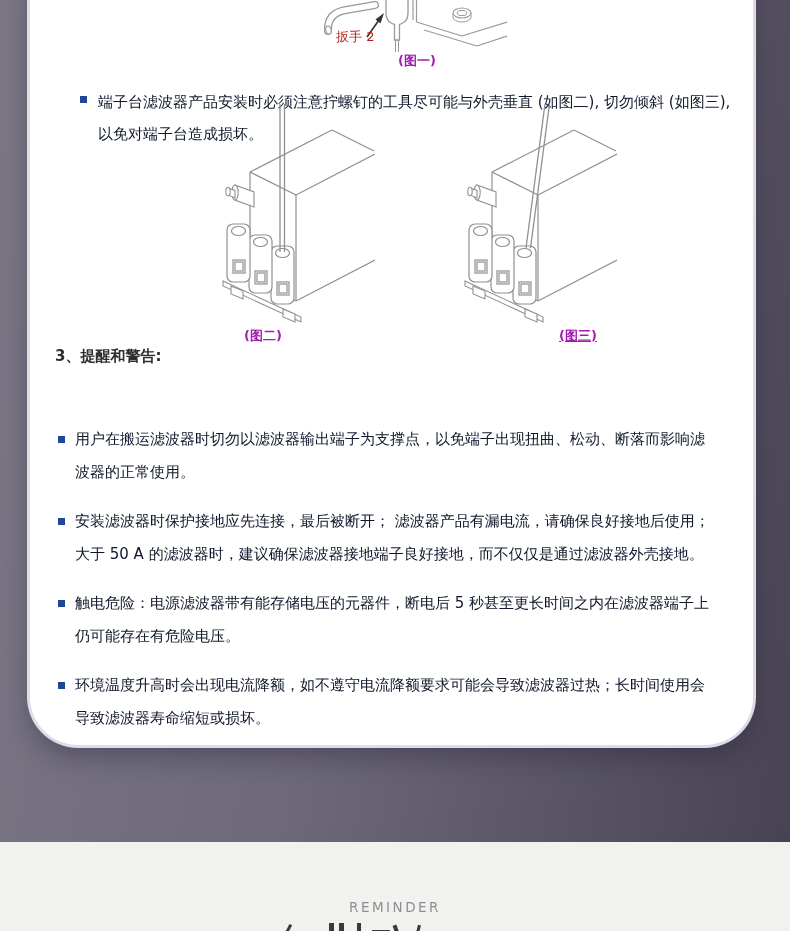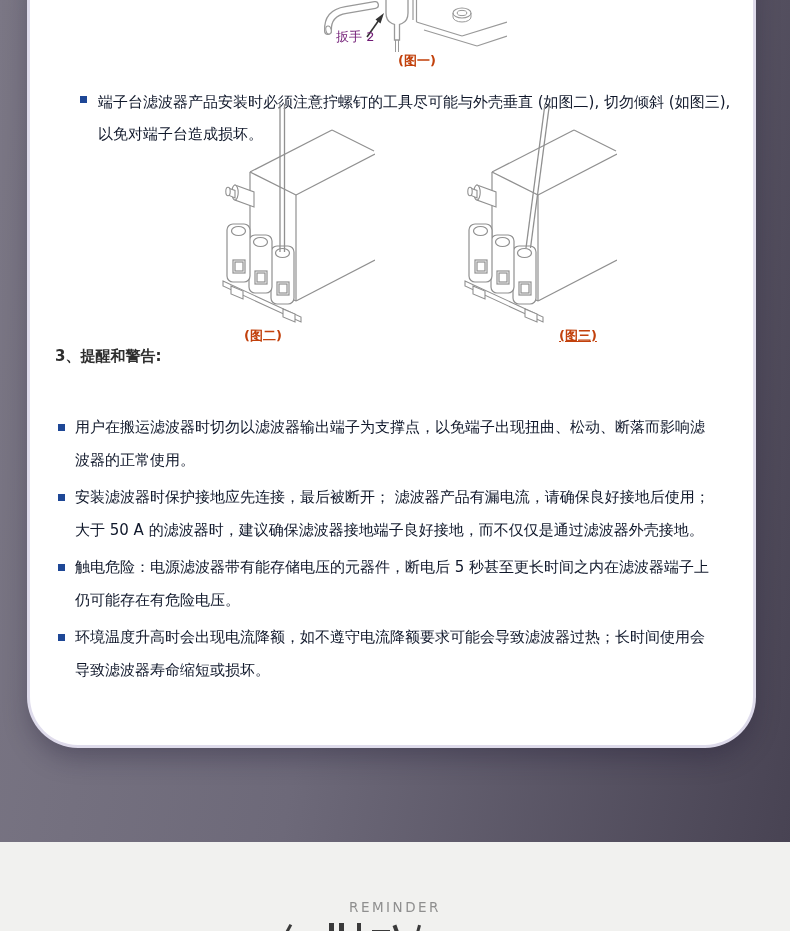--- a/index.html
+++ b/index.html
@@ -4,28 +4,28 @@
 <style>
   html,body{margin:0;padding:0;}
   body{font-family:"DejaVu Sans","Liberation Sans",sans-serif;}
   .page{position:relative;width:790px;height:931px;overflow:hidden;
         background:linear-gradient(100deg,#7b7785 0%,#6d6979 45%,#474252 100%);}
   .card{position:absolute;left:30px;top:-60px;width:723px;height:805px;background:#ffffff;
         border-radius:48px;box-shadow:0 0 0 3px rgba(230,227,242,.95),0 12px 26px rgba(28,24,48,.35);}
   .card *{box-sizing:border-box;}
   .abs{position:absolute;}
   .body-text{font-size:15px;color:#0f172a;line-height:33px;}
-  .caption{font-size:13px;font-weight:600;color:#c2410c;text-align:center;width:100px;}
-  .fig-label{position:absolute;font-size:13px;color:#701a75;white-space:nowrap;}
+  .caption{font-size:13px;font-weight:600;color:#a21caf;text-align:center;width:100px;}
+  .fig-label{position:absolute;font-size:13px;color:#b91c1c;white-space:nowrap;}
   .note{left:50px;top:146px;width:652px;padding-left:18px;position:absolute;line-height:32px;}
   .note::before{content:"";position:absolute;left:0;top:10px;width:7px;height:7px;background:#1e4796;}
   .heading{left:25px;top:407px;font-size:15px;font-weight:bold;color:#2e2e2e;white-space:nowrap;}
   .intro{left:25px;top:436px;white-space:nowrap;line-height:20px;}
   ul.warnings{position:absolute;left:28px;top:467px;width:658px;margin:0;padding:0;list-style:none;}
-  ul.warnings li{position:relative;padding-left:17px;margin:4px 0 3px 0;line-height:33px;}
+  ul.warnings li{position:relative;padding-left:17px;margin:16px 0 3px 0;line-height:33px;}
   ul.warnings li::before{content:"";position:absolute;left:0;top:13px;width:7px;height:7px;background:#1e4796;}
   .figure{position:absolute;}
   .footer-band{position:absolute;left:0;top:842px;width:790px;height:89px;background:#f1f1ef;}
   .reminder{padding-top:57px;text-align:center;font-size:13.5px;letter-spacing:2.5px;color:#8f8f8f;}
   .glyph-tops{position:absolute;left:0;bottom:0;width:100%;height:10px;overflow:hidden;}
   .glyph-tops span{position:absolute;background:#3a3a3a;}
   .g1{left:287px;bottom:-3px;width:3px;height:10px;transform:rotate(28deg);}
   .g2{left:329px;bottom:-4px;width:5px;height:12px;}
   .g3{left:339px;bottom:-4px;width:5px;height:12px;}
   .g4{left:357px;bottom:-4px;width:4px;height:12px;}

